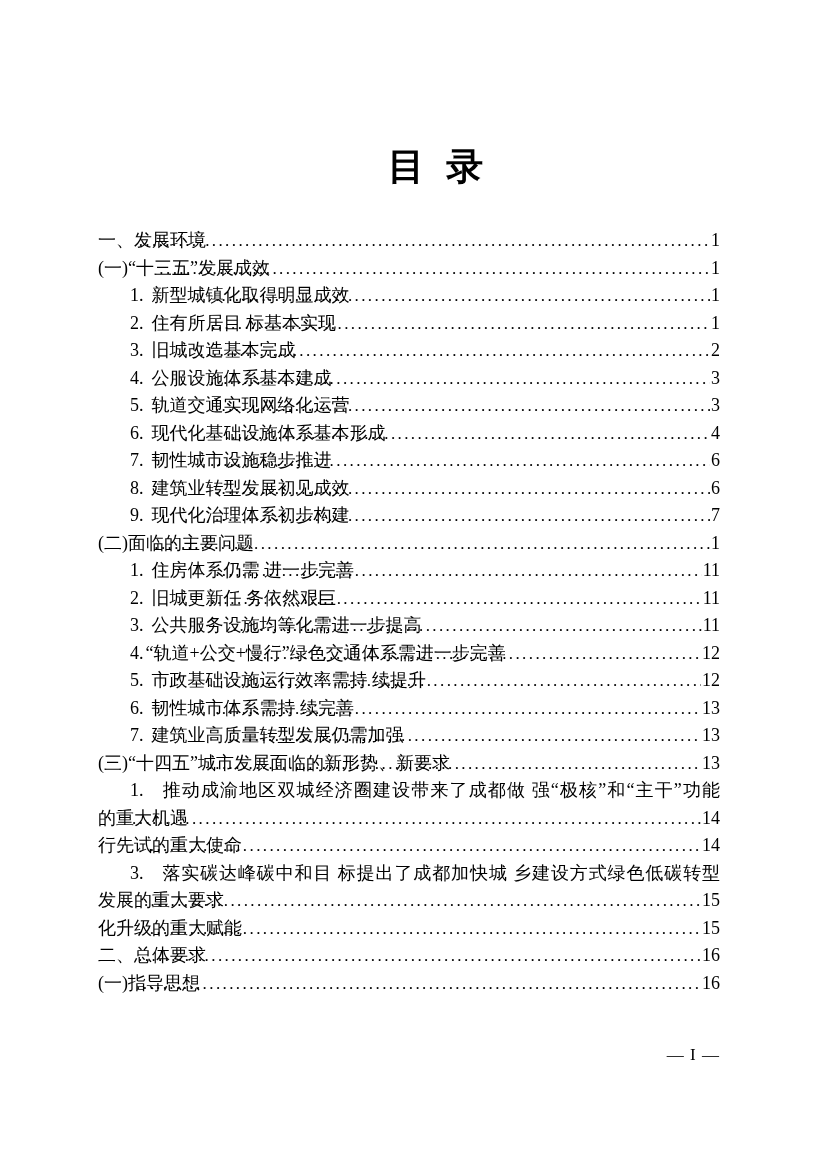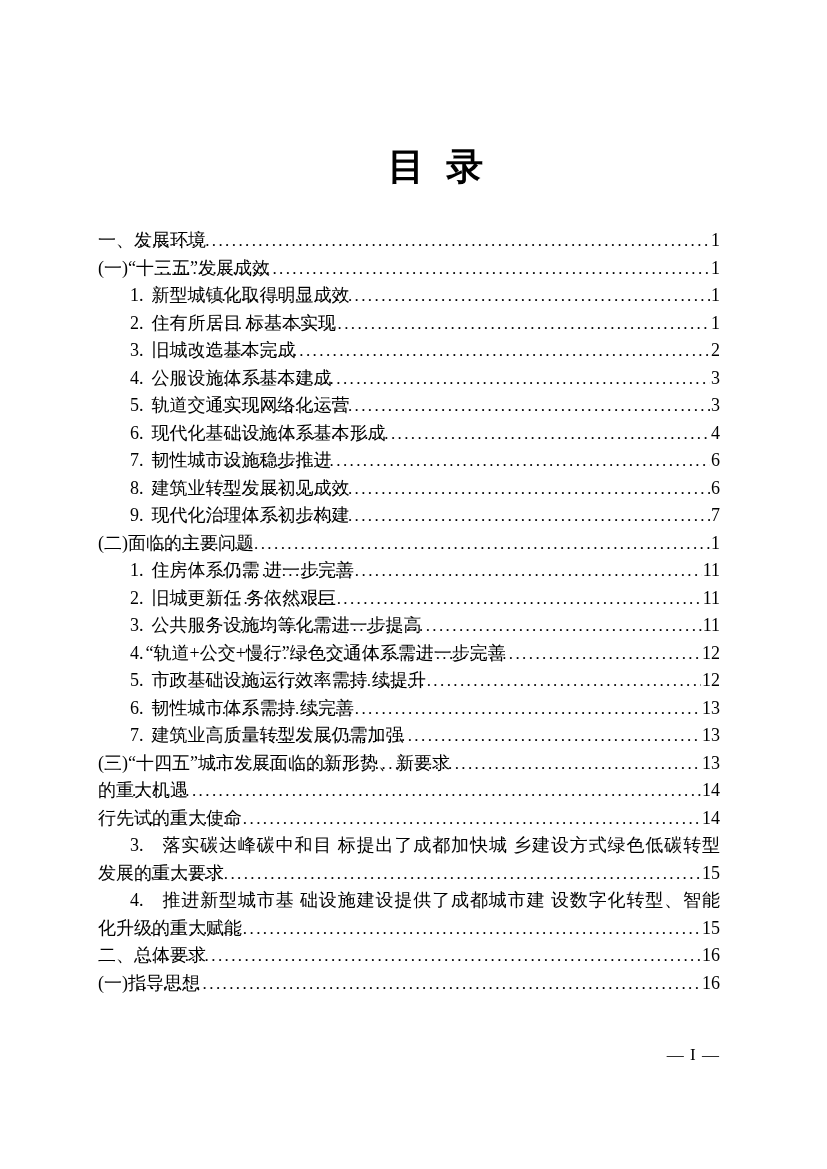--- a/index.html
+++ b/index.html
@@ -152,20 +152,21 @@
         <span class="label">建筑业高质量转型发展仍需加强</span>
         <span class="dots">................................................................................................................................................................................................................................................</span>
         <span class="pagenum">13</span>
       </div>
       <div class="toc-row">
         <span class="label">(三)“十四五”城市发展面临的新形势、新要求</span>
         <span class="dots">................................................................................................................................................................................................................................................</span>
         <span class="pagenum">13</span>
       </div>
       <div>
+        <div class="jline"><span class="num">1.</span><span class="label">推动成渝地区双城经济圈建设带来了成都做 强“<b>极</b>核”和“主干”功能</span></div>
         <div class="toc-row">
           <span class="label">的重大机遇</span>
           <span class="dots">................................................................................................................................................................................................................................................</span>
           <span class="pagenum">14</span>
         </div>
       </div>
       <div>
         <div class="toc-row">
           <span class="label">行先试的重大使命</span>
           <span class="dots">................................................................................................................................................................................................................................................</span>
@@ -174,21 +175,20 @@
       </div>
       <div>
         <div class="jline"><span class="num">3.</span><span class="label">落实<b>碳达</b>峰<b>碳</b>中和目 标提出了成都加快城 乡建设方式绿色低<b>碳</b>转型</span></div>
         <div class="toc-row">
           <span class="label">发展的重大要求</span>
           <span class="dots">................................................................................................................................................................................................................................................</span>
           <span class="pagenum">15</span>
         </div>
       </div>
       <div>
-        <div class="jline"><span class="num">4.</span><span class="label">推进新型城市基 础设施建设提供了成都城市建 设数字化转型、智能</span></div>
         <div class="toc-row">
           <span class="label">化升级的重大赋能</span>
           <span class="dots">................................................................................................................................................................................................................................................</span>
           <span class="pagenum">15</span>
         </div>
       </div>
       <div class="toc-row">
         <span class="label">二、总体要求</span>
         <span class="dots">................................................................................................................................................................................................................................................</span>
         <span class="pagenum">16</span>

